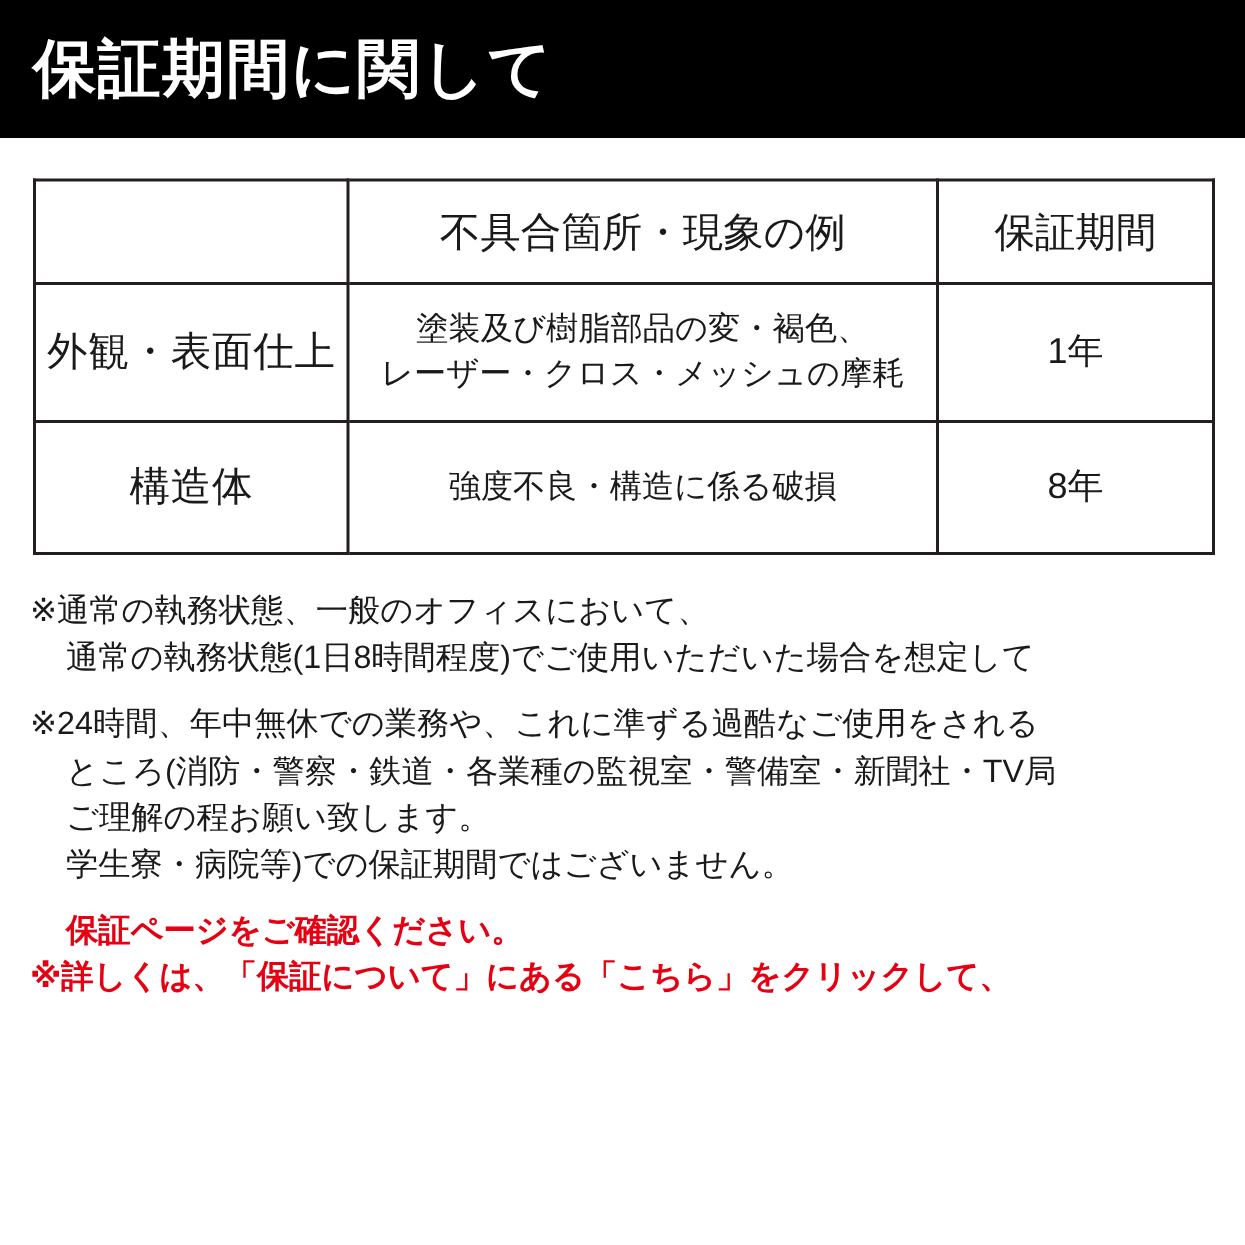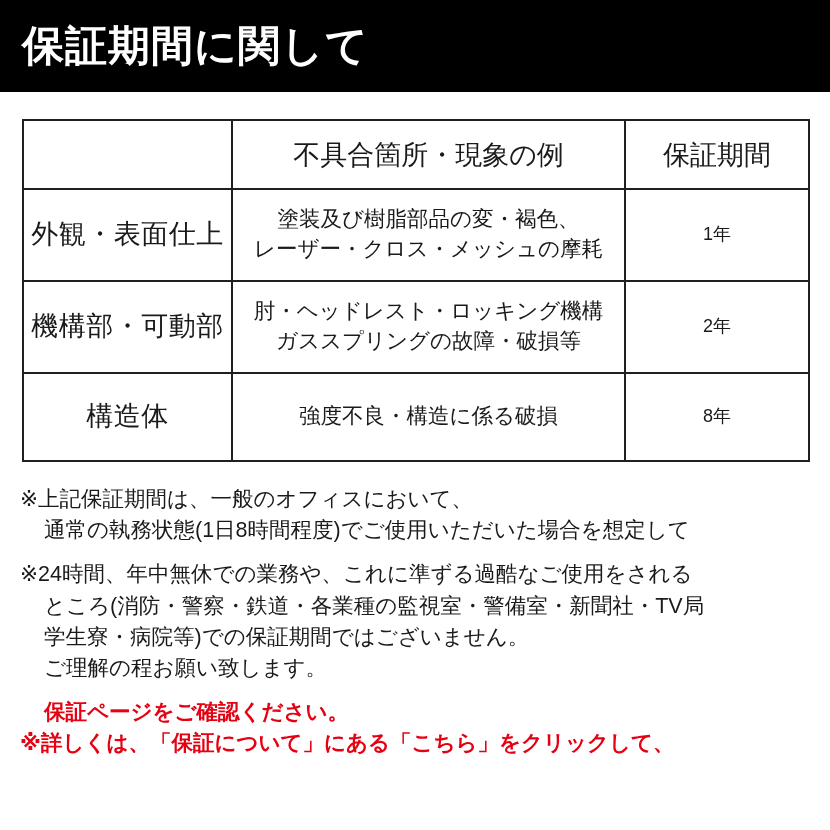--- a/index.html
+++ b/index.html
@@ -87,21 +87,21 @@
     text-align: left;
     padding-left: 13px;
     padding-right: 6px;
     line-height: 1.38;
   }
   td.desc-cell.centered {
     text-align: center;
     padding-left: 0;
   }
   td.period-cell {
-    font-size: 18px;
+    font-size: 24px;
   }
   .desc-line { display: block; white-space: nowrap; }
 
   
   .notes {
     padding: 22px 20px 0 20px;
     box-sizing: border-box;
   }
   .note {
     font-size: 21.5px;
@@ -142,51 +142,43 @@
       </thead>
       <tbody>
         <tr class="row-tall">
           <td class="part-cell">外観・表面仕上</td>
           <td class="desc-cell">
             <span class="desc-line">塗装及び樹脂部品の変・褐色、</span>
             <span class="desc-line">レーザー・クロス・メッシュの摩耗</span>
           </td>
           <td class="period-cell">1年</td>
         </tr>
-        <tr class="row-tall">
-          <td class="part-cell">機構部・可動部</td>
-          <td class="desc-cell">
-            <span class="desc-line">肘・ヘッドレスト・ロッキング機構</span>
-            <span class="desc-line">ガススプリングの故障・破損等</span>
-          </td>
-          <td class="period-cell">2年</td>
-        </tr>
         <tr class="row-short">
           <td class="part-cell">構造体</td>
           <td class="desc-cell centered">
             <span class="desc-line">強度不良・構造に係る破損</span>
           </td>
           <td class="period-cell">8年</td>
         </tr>
       </tbody>
     </table>
   </div>
 
   <div class="notes">
 
     <div class="note">
-      <span class="line">※上記保証期間は、一般のオフィスにおいて、</span>
+      <span class="line">※通常の執務状態、一般のオフィスにおいて、</span>
       <span class="line indent">通常の執務状態(1日8時間程度)でご使用いただいた場合を想定して</span>
     </div>
 
     <div class="note">
       <span class="line">※24時間、年中無休での業務や、これに準ずる過酷なご使用をされる</span>
       <span class="line indent">ところ(消防・警察・鉄道・各業種の監視室・警備室・新聞社・TV局</span>
+      <span class="line indent">ご理解の程お願い致します。</span>
       <span class="line indent">学生寮・病院等)での保証期間ではございません。</span>
-      <span class="line indent">ご理解の程お願い致します。</span>
     </div>
 
     <div class="note note-red">
       <span class="line indent">保証ページをご確認ください。</span>
       <span class="line">※詳しくは、「保証について」にある「こちら」をクリックして、</span>
     </div>
 
   </div>
 
 </div>

